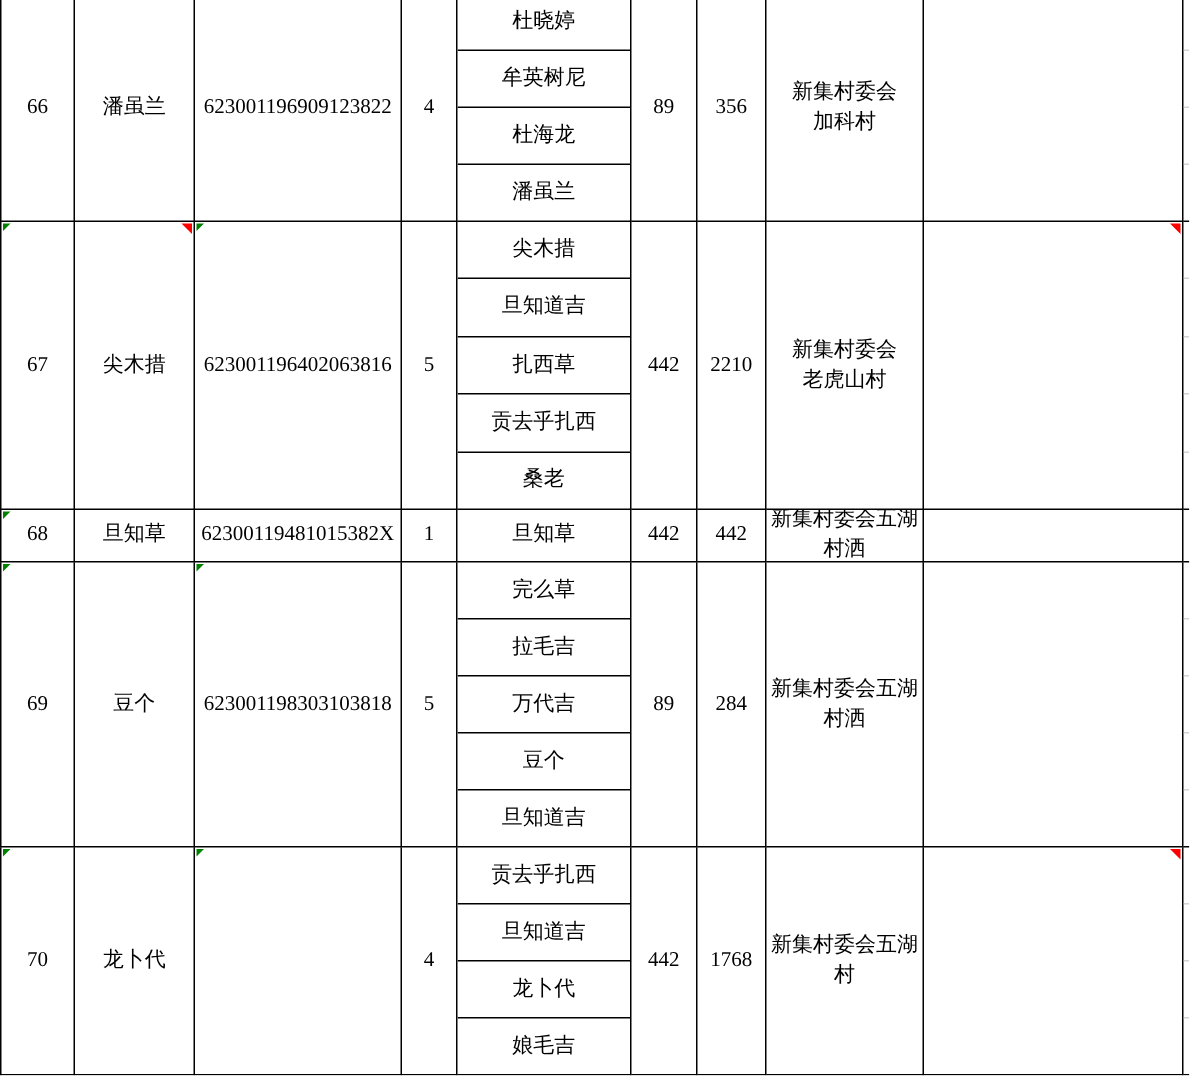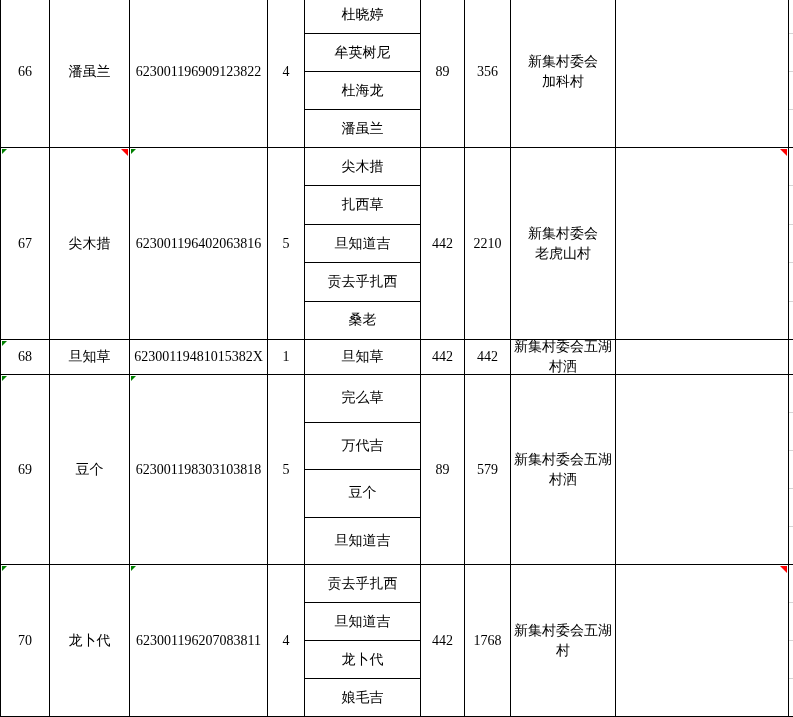--- a/index.html
+++ b/index.html
@@ -107,24 +107,24 @@
         <span>623001196402063816</span>
       </div>
     <div class="cell cD">
         <span>5</span>
       </div>
     <div class="cell cE">
       <div class="sub">
           <span>尖木措</span>
         </div>
       <div class="sub">
+          <span>旦知道吉</span>
+        </div>
+      <div class="sub">
           <span>扎西草</span>
-        </div>
-      <div class="sub">
-          <span>旦知道吉</span>
         </div>
       <div class="sub">
           <span>贡去乎扎西</span>
         </div>
       <div class="sub">
           <span>桑老</span>
         </div>
     </div>
     <div class="cell cF">
         <span>442</span>
@@ -192,34 +192,37 @@
         <span>623001198303103818</span>
       </div>
     <div class="cell cD">
         <span>5</span>
       </div>
     <div class="cell cE">
       <div class="sub">
           <span>完么草</span>
         </div>
       <div class="sub">
+          <span>拉毛吉</span>
+        </div>
+      <div class="sub">
           <span>万代吉</span>
         </div>
       <div class="sub">
           <span>豆个</span>
         </div>
       <div class="sub">
           <span>旦知道吉</span>
         </div>
     </div>
     <div class="cell cF">
         <span>89</span>
       </div>
     <div class="cell cG">
-        <span>579</span>
+        <span>284</span>
       </div>
     <div class="cell cH"><span>新集村委会五湖
 村洒</span></div>
     <div class="cell cI"></div>
     <div class="cell sliver">
       <div class="gsub"></div>
         <div class="gsub"></div>
         <div class="gsub"></div>
         <div class="gsub"></div>
         <div class="gsub"></div>
@@ -229,21 +232,20 @@
   <div class="block" style="top:565px;height:152px">
     <div class="cell cA">
         <i class="err-tri"></i>
         <span>70</span>
       </div>
     <div class="cell cB">
         <span>龙卜代</span>
       </div>
     <div class="cell cC">
         <i class="err-tri"></i>
-        <span>623001196207083811</span>
       </div>
     <div class="cell cD">
         <span>4</span>
       </div>
     <div class="cell cE">
       <div class="sub">
           <span>贡去乎扎西</span>
         </div>
       <div class="sub">
           <span>旦知道吉</span>

